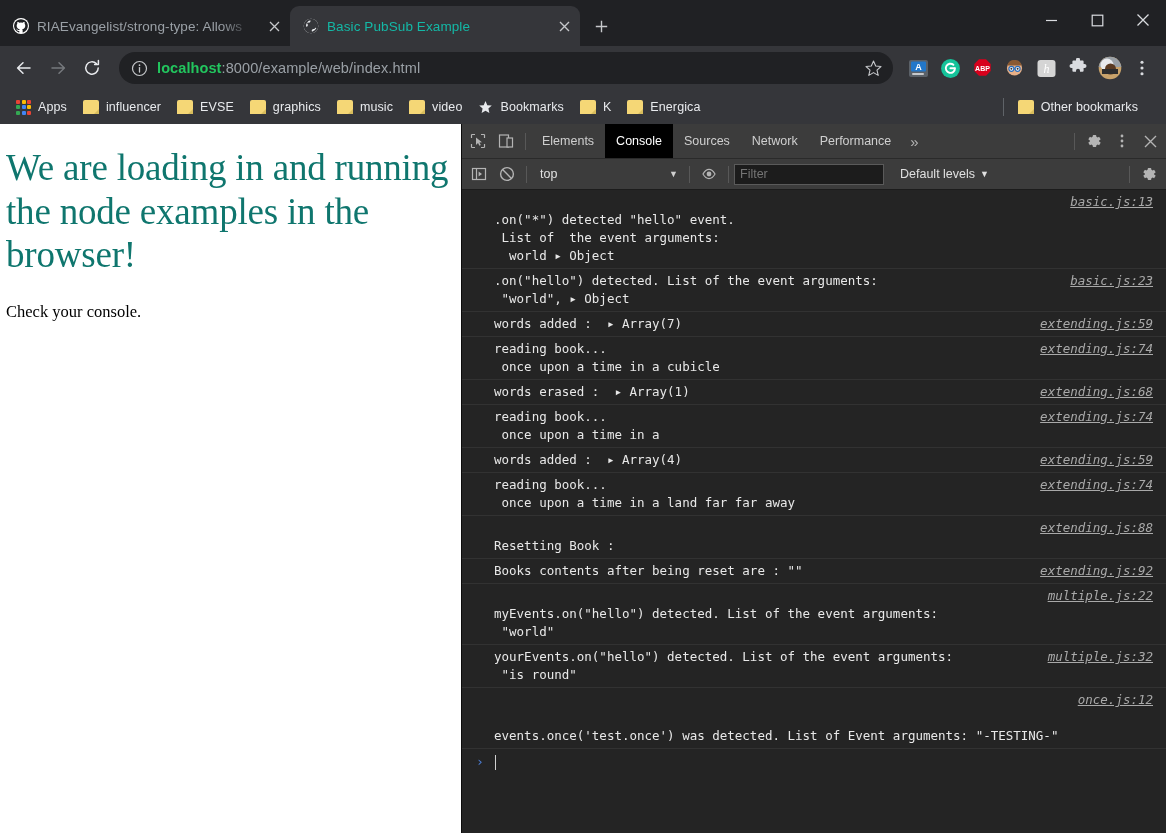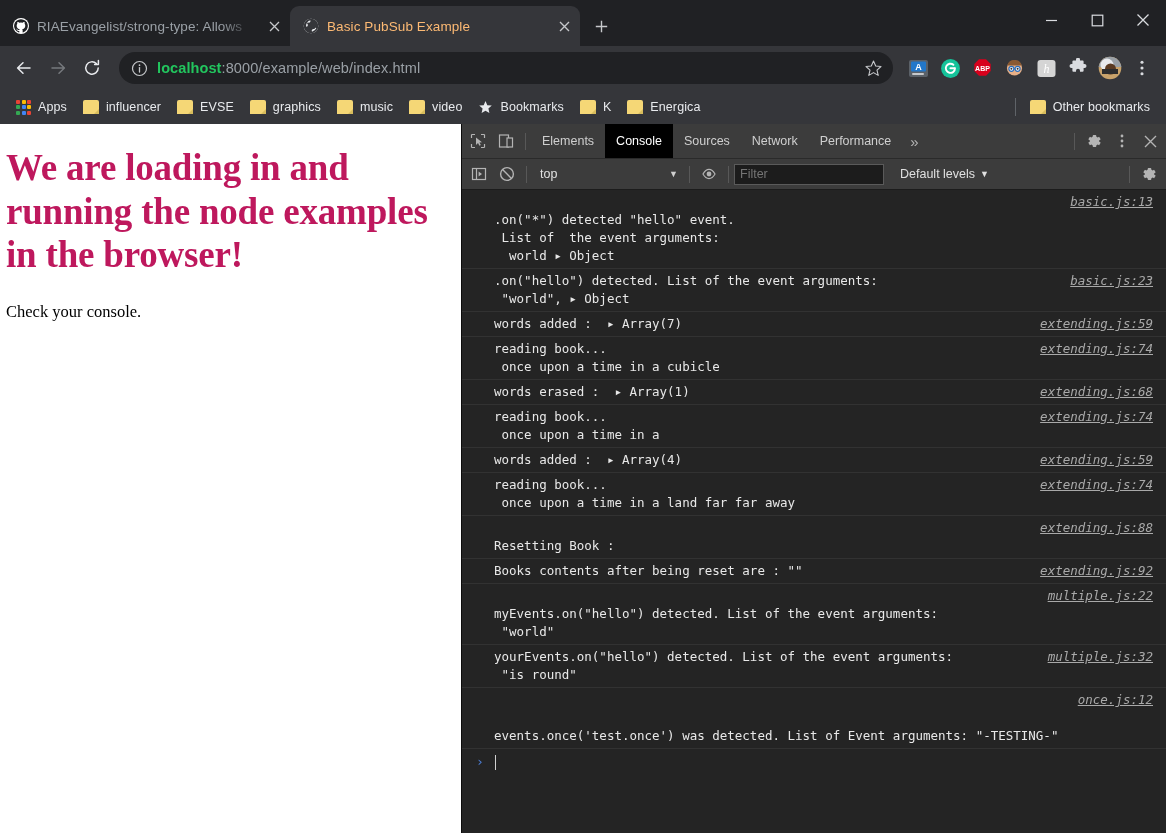--- a/index.html
+++ b/index.html
@@ -19,21 +19,21 @@
     display: flex; align-items: flex-end;
     position: relative; flex: 0 0 46px;
   }
   .tab {
     height: 40px; display: flex; align-items: center;
     padding: 0 4px 0 12px; border-radius: 9px 9px 0 0;
     position: relative; gap: 8px; min-width: 0;
   }
   .tab.inactive { width: 290px; color: #9aa0a6; }
   .tab.active {
-    width: 290px; background: #35363a; color: #fdba74;
+    width: 290px; background: #35363a; color: #14b8a6;
   }
   .tab-favicon {
     width: 17px; height: 17px; flex: 0 0 17px;
     display: flex; align-items: center; justify-content: center;
   }
   .tab-title {
     font-size: 13.5px; white-space: nowrap; overflow: hidden;
     flex: 1 1 auto; letter-spacing: .1px;
   }
   .tab.inactive .tab-title {
@@ -110,33 +110,33 @@
   }
   .apps-grid {
     width: 15px; height: 15px; flex: 0 0 15px;
     display: grid; grid-template-columns: repeat(3,1fr);
     grid-template-rows: repeat(3,1fr); gap: 1.5px;
   }
   .apps-grid i { display: block; border-radius: 1px; }
   .bm-divider {
     width: 1px; height: 18px; background: #5f6368; margin: 0 6px;
   }
-  .bm-right { position: absolute; right: 8px; display: flex; align-items: center; }
+  .bm-right { position: absolute; right: 20px; display: flex; align-items: center; }
 
   
   .content { flex: 1 1 auto; display: flex; min-height: 0; }
 
   
   .webpage {
     width: 461px; flex: 0 0 461px; background: #ffffff;
     padding: 22px 8px 0 6px; overflow: hidden;
     font-family: "Liberation Serif", serif;
   }
   .wp-h1 {
-    font-size: 37px; font-weight: 700; color: #be185d;
+    font-size: 37px; font-weight: 400; color: #0f766e;
     line-height: 1.18; letter-spacing: -.2px;
     font-family: "Liberation Serif", serif;
   }
   .wp-p {
     font-size: 16.5px; color: #000; margin-top: 25px;
     font-family: "Liberation Serif", serif;
   }
 
   
   .devtools {

